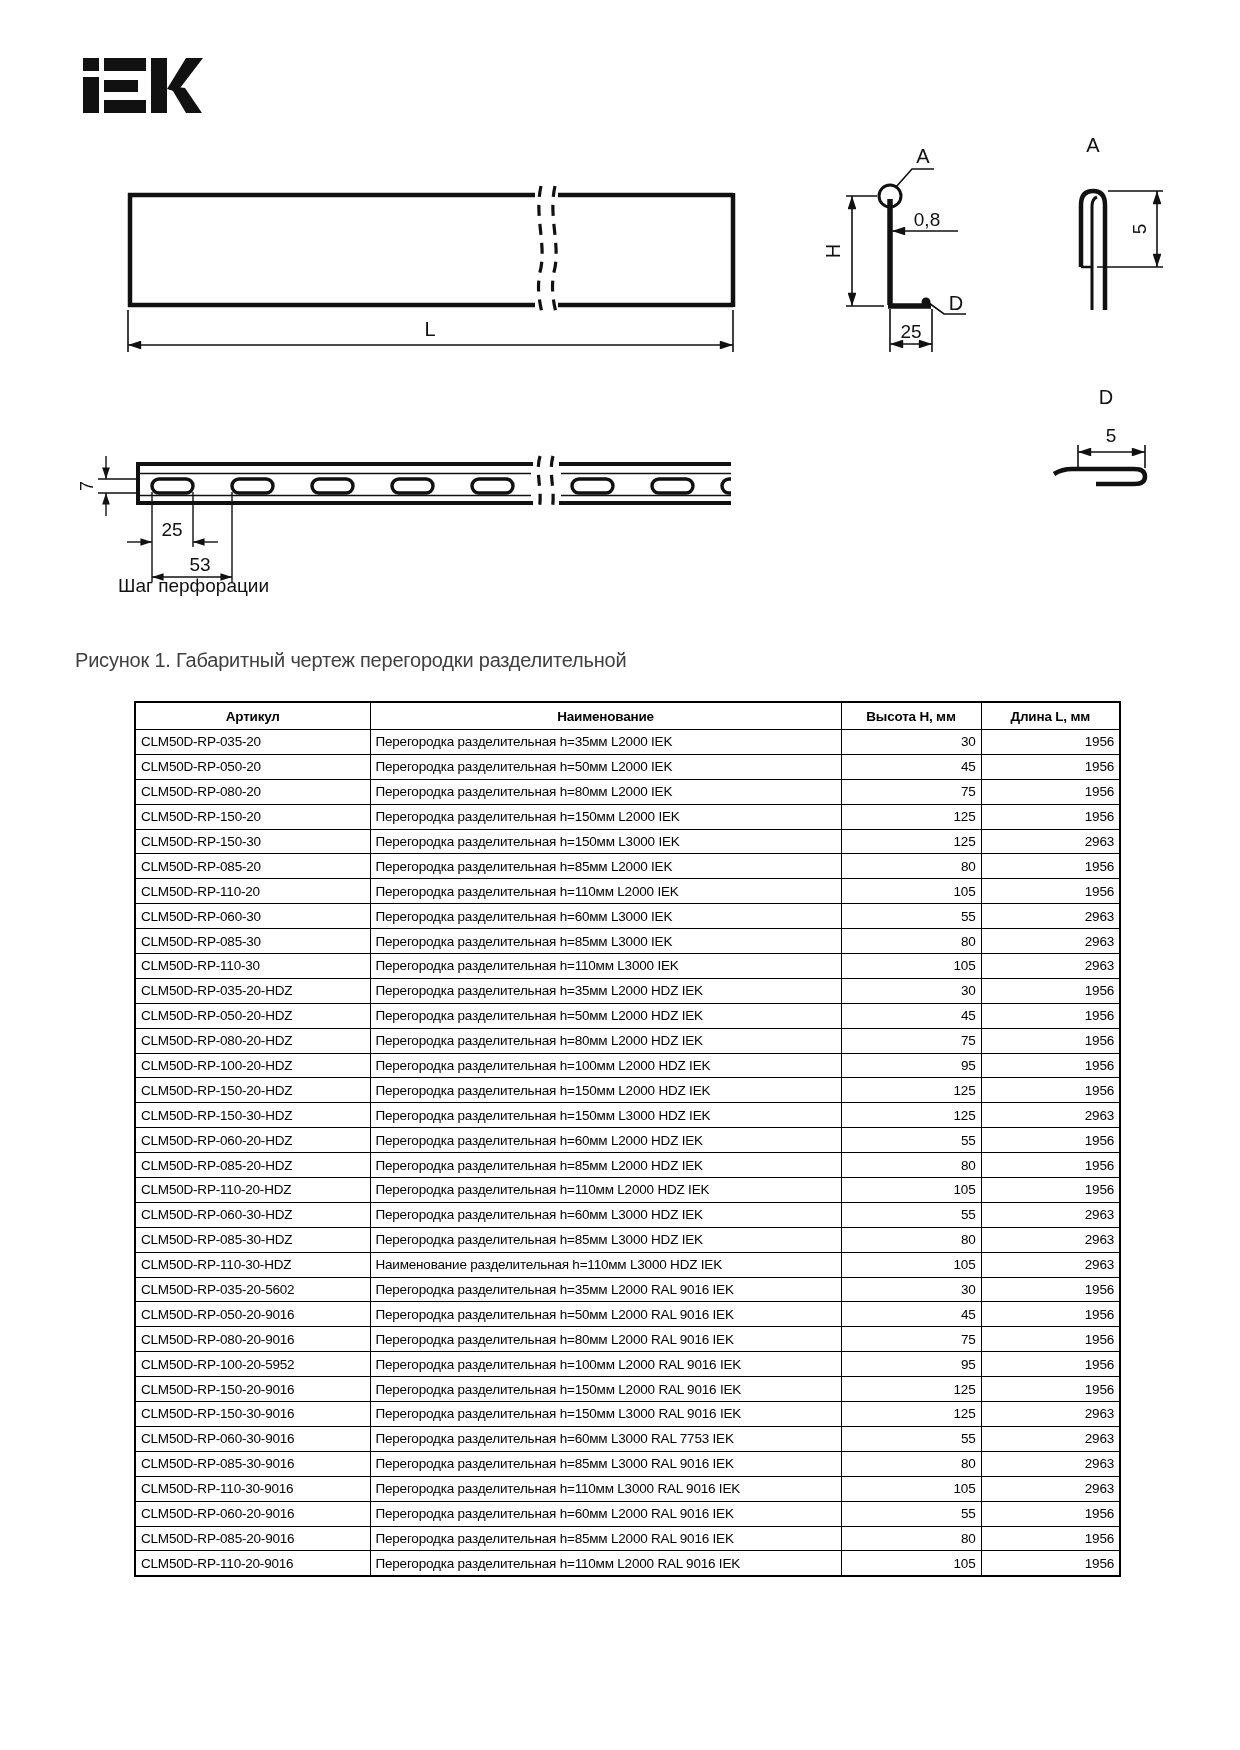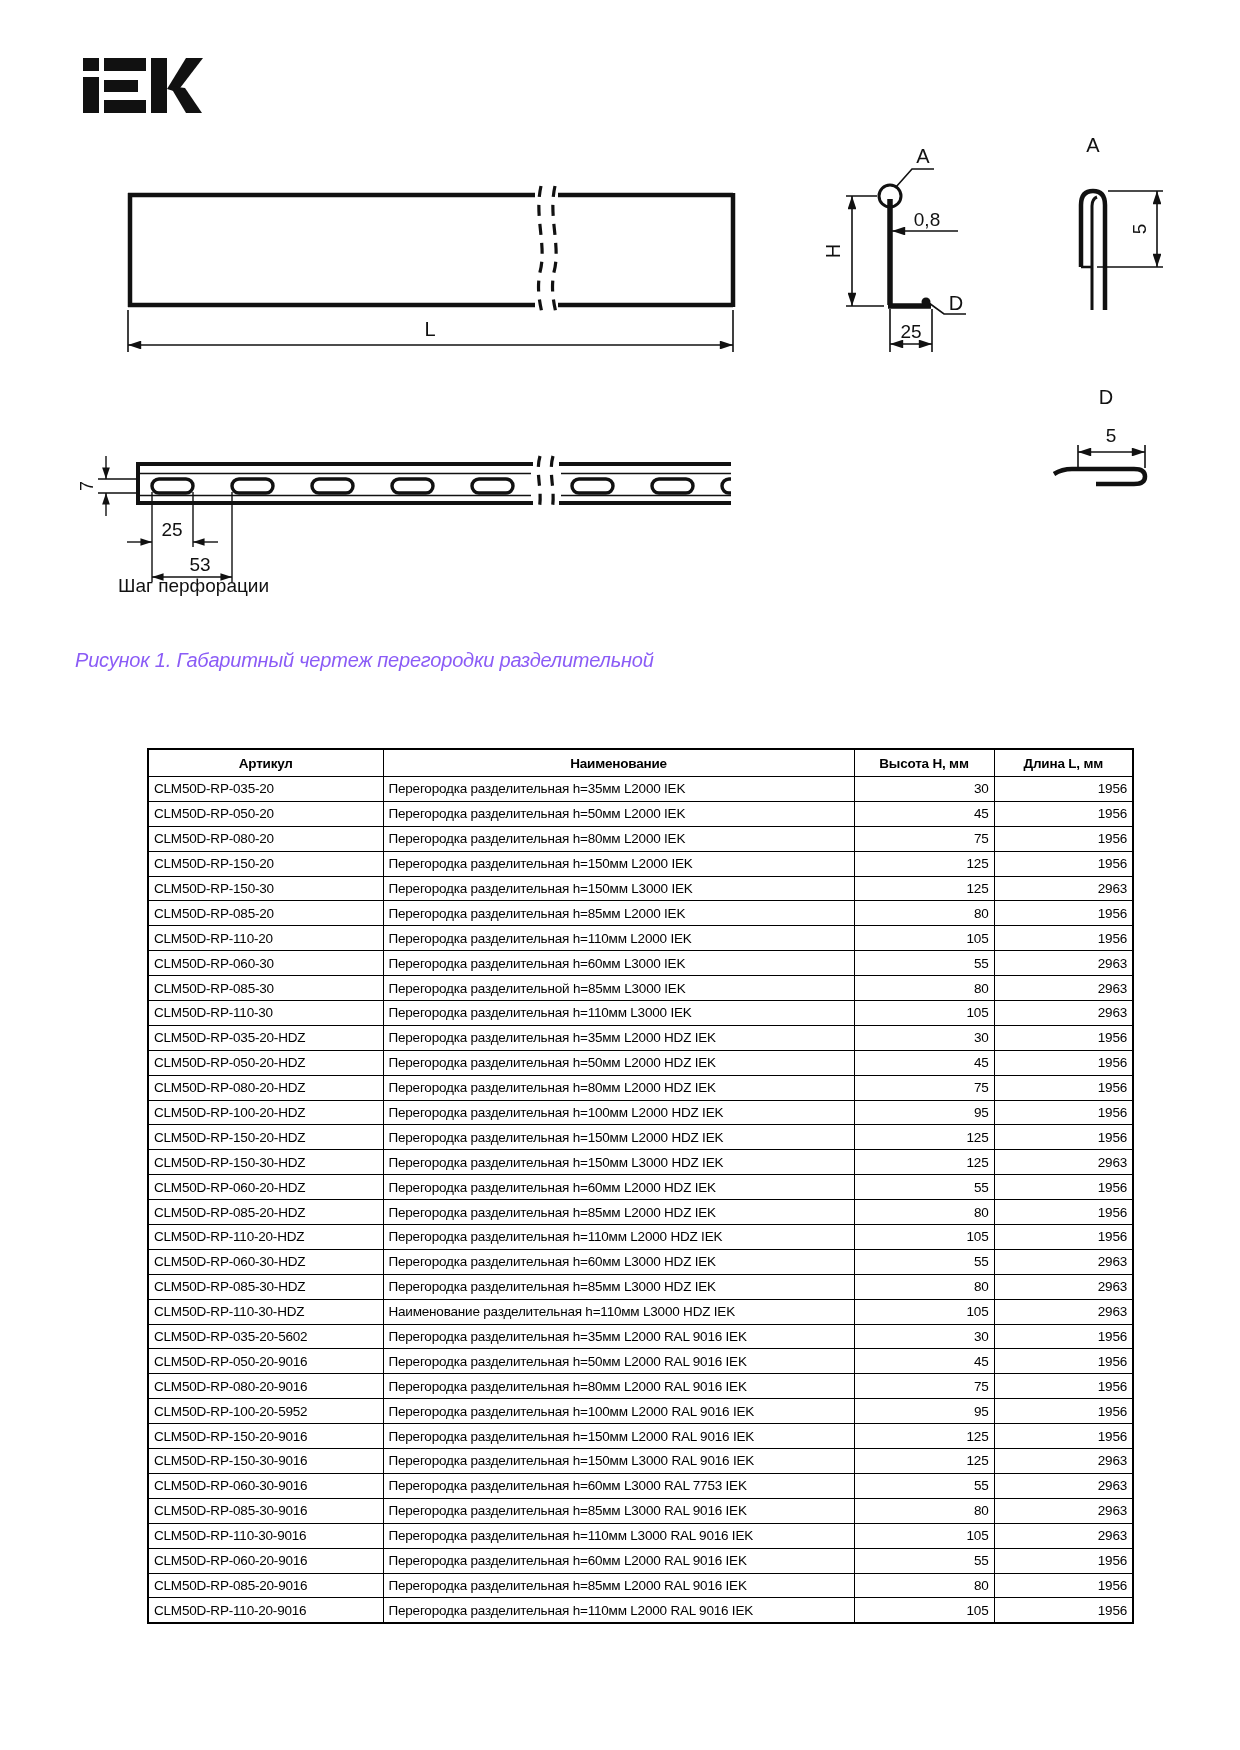--- a/index.html
+++ b/index.html
@@ -19,33 +19,32 @@
   .mid{stroke-width:3;}
   .thin{stroke-width:1.6;}
   .hair{stroke-width:1.4;}
   .brk{stroke:#111;fill:none;stroke-width:3.2;stroke-dasharray:11 8;}
   .dimtxt{font-family:"Liberation Sans","DejaVu Sans",sans-serif;fill:#111;}
   .fs20{font-size:20px;}
   .fs19{font-size:19px;}
   .fs18{font-size:18px;}
   .caption{
     position:absolute;left:75px;top:649px;
-    font-size:20px;color:#8b5cf6;letter-spacing:-0.2px;font-style:italic;
+    font-size:20px;color:#404040;letter-spacing:-0.2px;
   }
   .pitch-note{font-size:19px;}
   table.spec{
-    position:absolute;left:134px;top:748px;
+    position:absolute;left:134px;top:701px;
     width:985px;
     border-collapse:collapse;
     table-layout:fixed;
     border:2.2px solid #000;
     font-size:13.5px;
     letter-spacing:-0.2px;
     color:#000;
-    margin-left:13px;
   }
   table.spec th{
     border:1.5px solid #000;
     font-weight:bold;
     text-align:center;
     height:26px;
     font-size:13.5px;
     padding:0 3px;
   }
   table.spec td{
@@ -239,21 +238,21 @@
           <td class="num">1956</td>
         </tr>
         <tr>
           <td>CLM50D-RP-060-30</td>
           <td>Перегородка разделительная h=60мм L3000 IEK</td>
           <td class="num">55</td>
           <td class="num">2963</td>
         </tr>
         <tr>
           <td>CLM50D-RP-085-30</td>
-          <td>Перегородка разделительной h=85мм L3000 IEK</td>
+          <td>Перегородка разделительная h=85мм L3000 IEK</td>
           <td class="num">80</td>
           <td class="num">2963</td>
         </tr>
         <tr>
           <td>CLM50D-RP-110-30</td>
           <td>Перегородка разделительная h=110мм L3000 IEK</td>
           <td class="num">105</td>
           <td class="num">2963</td>
         </tr>
         <tr>

